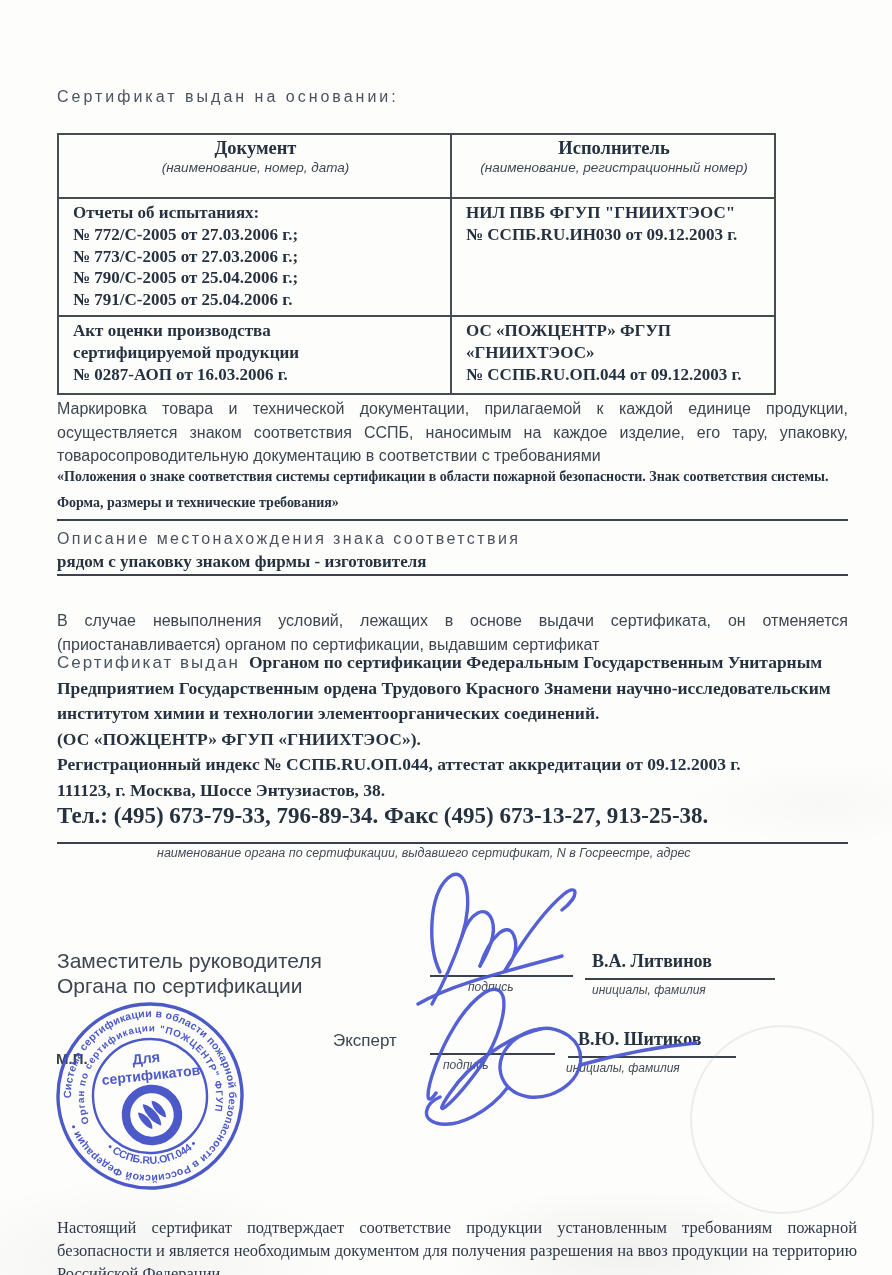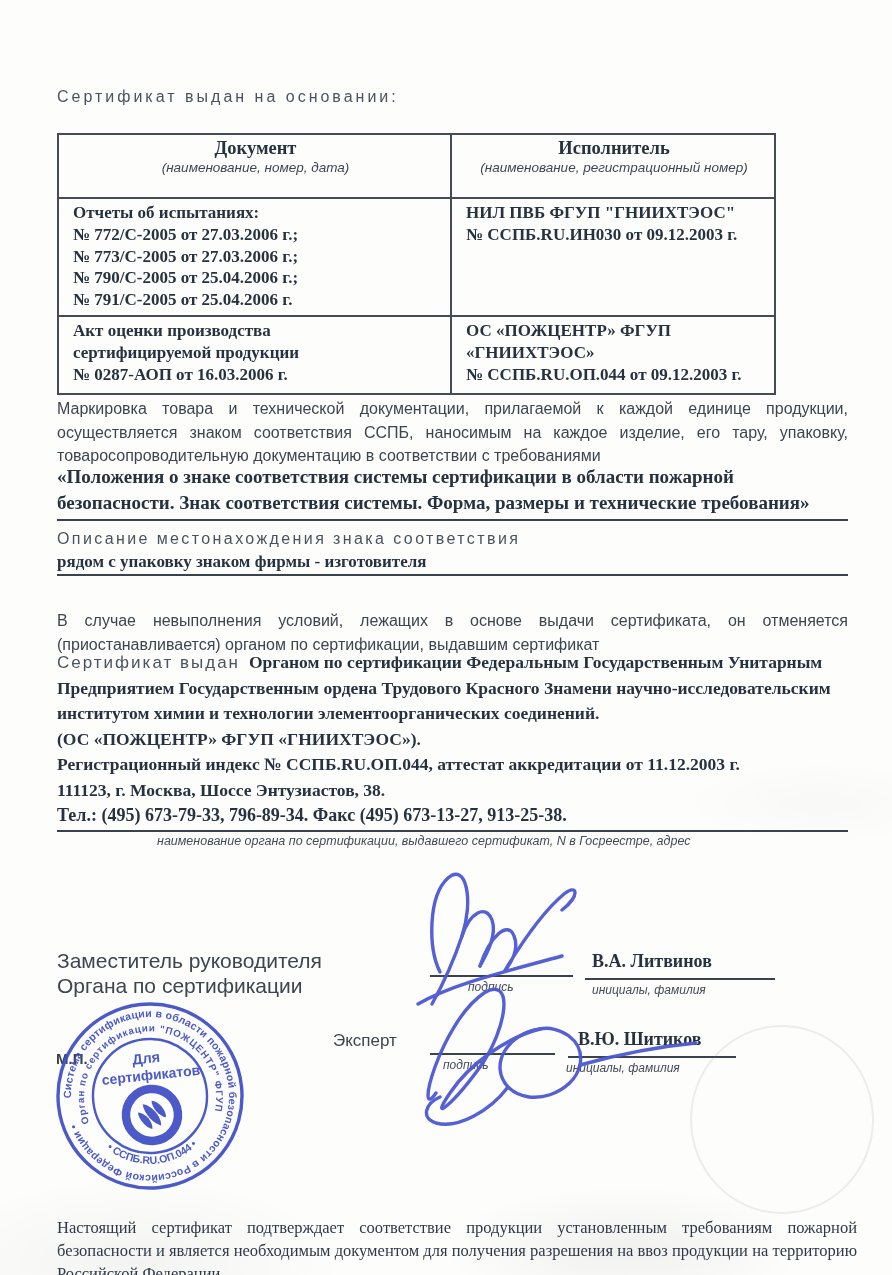--- a/index.html
+++ b/index.html
@@ -71,36 +71,36 @@
       <td>
         <div class="cell-line">ОС «ПОЖЦЕНТР» ФГУП «ГНИИХТЭОС»</div>
         <div class="cell-line">№ ССПБ.RU.ОП.044  от 09.12.2003 г.</div>
       </td>
     </tr>
   </tbody>
     </table>
 
   <div class="abs sans-body" style="left:57px;top:397px;width:791px;">Маркировка товара и технической документации, прилагаемой к каждой единице продукции, осуществляется знаком соответствия ССПБ, наносимым на каждое изделие, его тару, упаковку, товаросопроводительную документацию в соответствии с требованиями</div>
 
-  <div class="abs serif-b uline" style="left:57px;top:464px;width:791px;font-size:19px;line-height:26px;padding-bottom:3px;">«Положения о знаке соответствия системы сертификации в области пожарной безопасности. Знак соответствия системы. Форма, размеры и технические требования»</div>
+  <div class="abs serif-b uline" style="left:57px;top:464px;width:791px;font-size:14px;line-height:26px;padding-bottom:3px;">«Положения о знаке соответствия системы сертификации в области пожарной безопасности. Знак соответствия системы. Форма, размеры и технические требования»</div>
 
   <div class="abs sans-spaced" style="left:57px;top:530px;letter-spacing:2.4px;">Описание местонахождения знака соответствия</div>
   <div class="abs serif-b uline" style="left:57px;top:552px;width:791px;font-size:17px;padding-bottom:2px;">рядом с упаковку знаком фирмы - изготовителя</div>
 
   <div class="abs sans-body" style="left:57px;top:585px;width:791px;margin-top:24px;">В случае невыполнения условий, лежащих в основе выдачи сертификата, он отменяется (приостанавливается) органом по сертификации, выдавшим сертификат</div>
 
   <div class="abs" style="left:57px;top:650px;width:791px;">
     <div style="line-height:25.5px;">
       <span class="sans-spaced" style="letter-spacing:2px;font-size:17px;">Сертификат выдан</span>&nbsp;
       <span class="serif-b" style="font-size:17.5px;">Органом по сертификации Федеральным Государственным Унитарным Предприятием Государственным ордена Трудового Красного Знамени научно-исследовательским институтом химии и технологии элементоорганических соединений.</span>
     </div>
     <div class="serif-b" style="font-size:17.5px;line-height:25.5px;">(ОС «ПОЖЦЕНТР» ФГУП «ГНИИХТЭОС»).</div>
-    <div class="serif-b" style="font-size:17.5px;line-height:25.5px;">Регистрационный индекс № ССПБ.RU.ОП.044, аттестат аккредитации от 11.12.2003 г.</div>
+    <div class="serif-b" style="font-size:17.5px;line-height:25.5px;">Регистрационный индекс № ССПБ.RU.ОП.044, аттестат аккредитации от 09.12.2003 г.</div>
     <div class="serif-b" style="font-size:17.5px;line-height:25.5px;">111123, г. Москва, Шоссе Энтузиастов, 38.</div>
-    <div class="serif-b uline" style="font-size:18px;line-height:25.5px;padding-bottom:1px;">Тел.: (495) 673-79-33, 796-89-34. Факс (495) 673-13-27, 913-25-38.</div>
+    <div class="serif-b uline" style="font-size:23px;line-height:25.5px;padding-bottom:13px;">Тел.: (495) 673-79-33, 796-89-34. Факс (495) 673-13-27, 913-25-38.</div>
     <div class="cap" style="margin-left:100px;margin-top:2px;font-size:12.5px;">наименование органа по сертификации, выдавшего сертификат, N в Госреестре, адрес</div>
   </div>
 
   <div class="abs" style="left:57px;top:948px;font-size:21px;line-height:25px;color:#3d454f;">
     <div>Заместитель руководителя</div>
     <div>Органа по сертификации</div>
   </div>
 
   <div class="sigline" style="left:430px;top:975px;width:143px;"></div>
   <div class="abs cap" style="left:468px;top:980px;">подпись</div>

